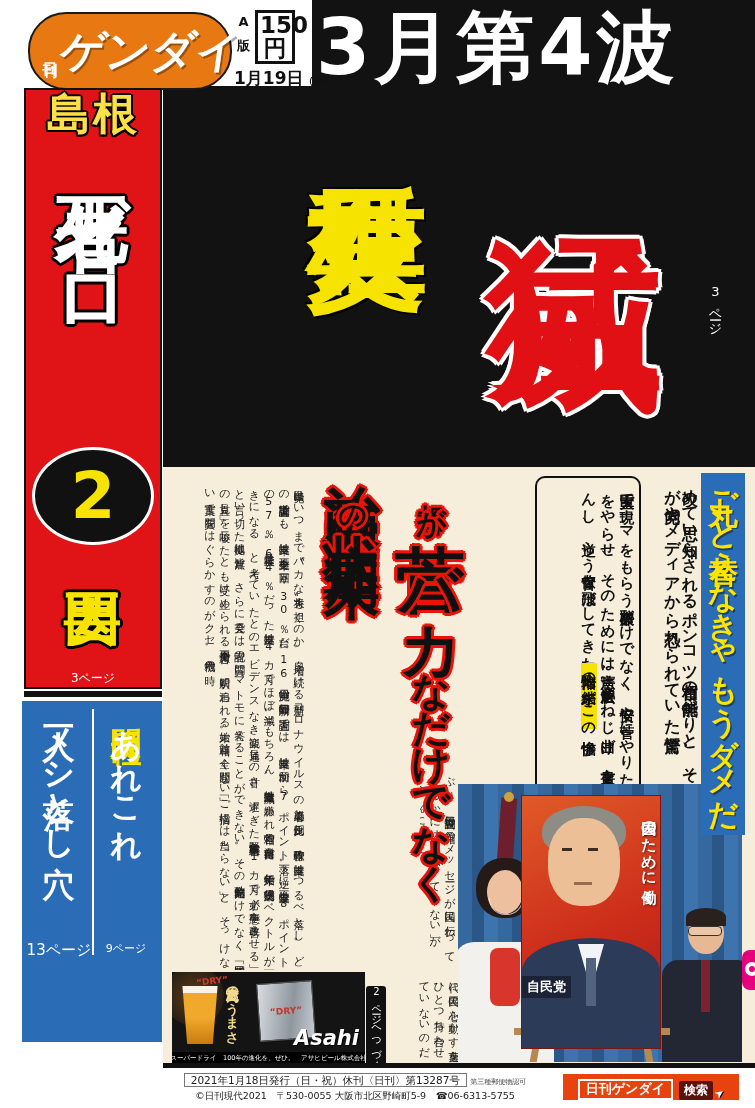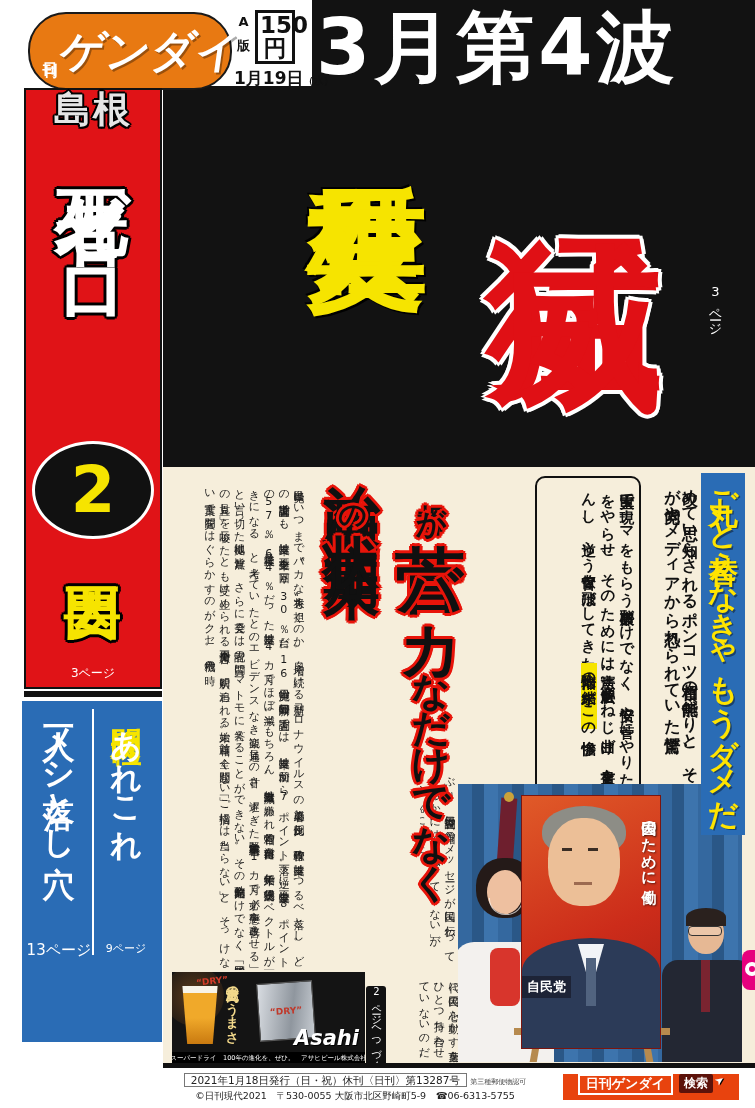--- a/index.html
+++ b/index.html
@@ -47,21 +47,21 @@
     <div style="display:flex;align-items:flex-start;">
       <span class="v b" style="font-size:13px;margin-top:4px;">A版</span>
       <span class="b" style="border:3px solid #111;font-size:23px;line-height:1.0;padding:1px 2px;margin-left:3px;width:30px;text-align:center;display:inline-block;">150円</span>
     </div>
     <div class="b" style="font-size:17px;margin-top:3px;white-space:nowrap;">
       <span>1月19日</span><span style="font-size:10px;">（水）</span>
     </div>
   </div>
 
   <div class="abs" style="left:24px;top:88px;width:138px;height:601px;background:#e01317;border:2px solid #111;box-sizing:border-box;display:flex;flex-direction:column;align-items:center;z-index:3;">
-    <div class="b o-blk" style="color:#e5e5e5;font-size:37px;line-height:1.1;letter-spacing:2px;white-space:nowrap;">島根</div>
+    <div class="b o-blk" style="color:#fde047;font-size:44px;line-height:1.1;letter-spacing:2px;white-space:nowrap;">島根</div>
     <div class="v b o-blk3" style="color:#fff;font-size:74px;line-height:1;height:308px;letter-spacing:2px;">死者ゼロ</div>
     <div style="width:116px;height:92px;background:#111;border-radius:50%;border:3px solid #fff;display:flex;align-items:center;justify-content:center;margin:2px 0;">
       <span class="b" style="color:#f6e400;font-size:64px;">2</span>
     </div>
     <div class="v b o-blk3" style="color:#f6e400;font-size:58px;line-height:1;height:122px;">要因</div>
     <div style="color:#fff;font-size:12px;margin-top:2px;">3ページ</div>
   </div>
 
   <div class="abs" style="left:24px;top:691px;width:138px;height:6px;background:#111;"></div>
 
@@ -172,19 +172,19 @@
   <div class="abs" style="left:163px;top:1063px;width:592px;height:5px;background:#111;z-index:2;"></div>
 
   <div class="abs" style="left:170px;top:1074px;width:370px;text-align:center;color:#222;z-index:2;">
     <div style="font-size:10.5px;white-space:nowrap;">
       <span style="border:1px solid #777;padding:0 6px;">2021年1月18日発行（日・祝）休刊〈日刊〉第13287号</span>
       <span style="font-size:7px;color:#444;">第三種郵便物認可</span>
     </div>
     <div style="font-size:9.5px;margin-top:2px;white-space:nowrap;">©日刊現代2021　〒530-0055 大阪市北区野崎町5-9　☎06-6313-5755</div>
   </div>
 
-  <div class="abs" style="left:563px;top:1074px;width:176px;height:26px;background:#e8430e;display:flex;align-items:flex-start;justify-content:center;gap:6px;z-index:2;">
+  <div class="abs" style="left:563px;top:1074px;width:176px;height:26px;background:#e8430e;display:flex;align-items:flex-end;justify-content:center;gap:6px;z-index:2;">
     <span class="b" style="border:2px solid #fff;color:#fff;font-size:13px;padding:0 6px;line-height:1.3;white-space:nowrap;">日刊ゲンダイ</span>
     <span class="b" style="background:#5c120a;color:#fff;font-size:12px;padding:1px 5px;border-radius:2px;">検索</span>
     <span style="color:#fff;font-size:11px;transform:rotate(-35deg);margin-left:-4px;text-shadow:1px 1px 0 #000;">➤</span>
   </div>
 
 </div>
 
 </body></html>

